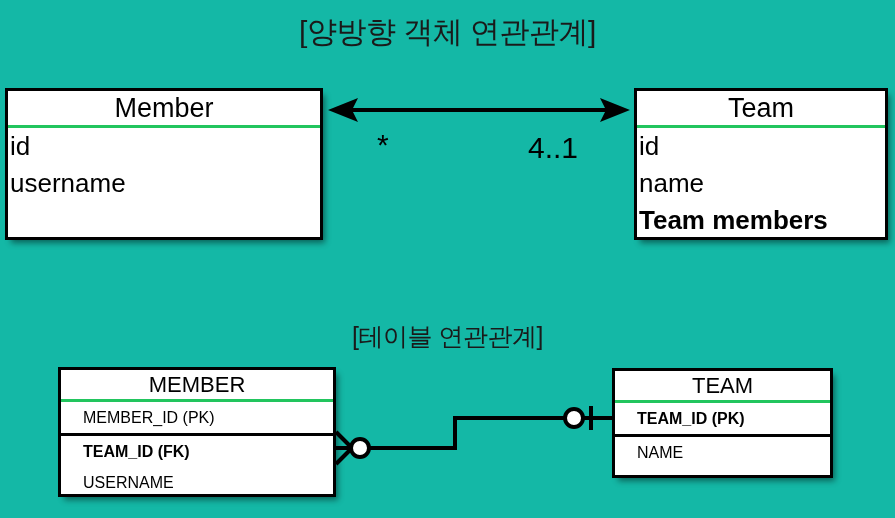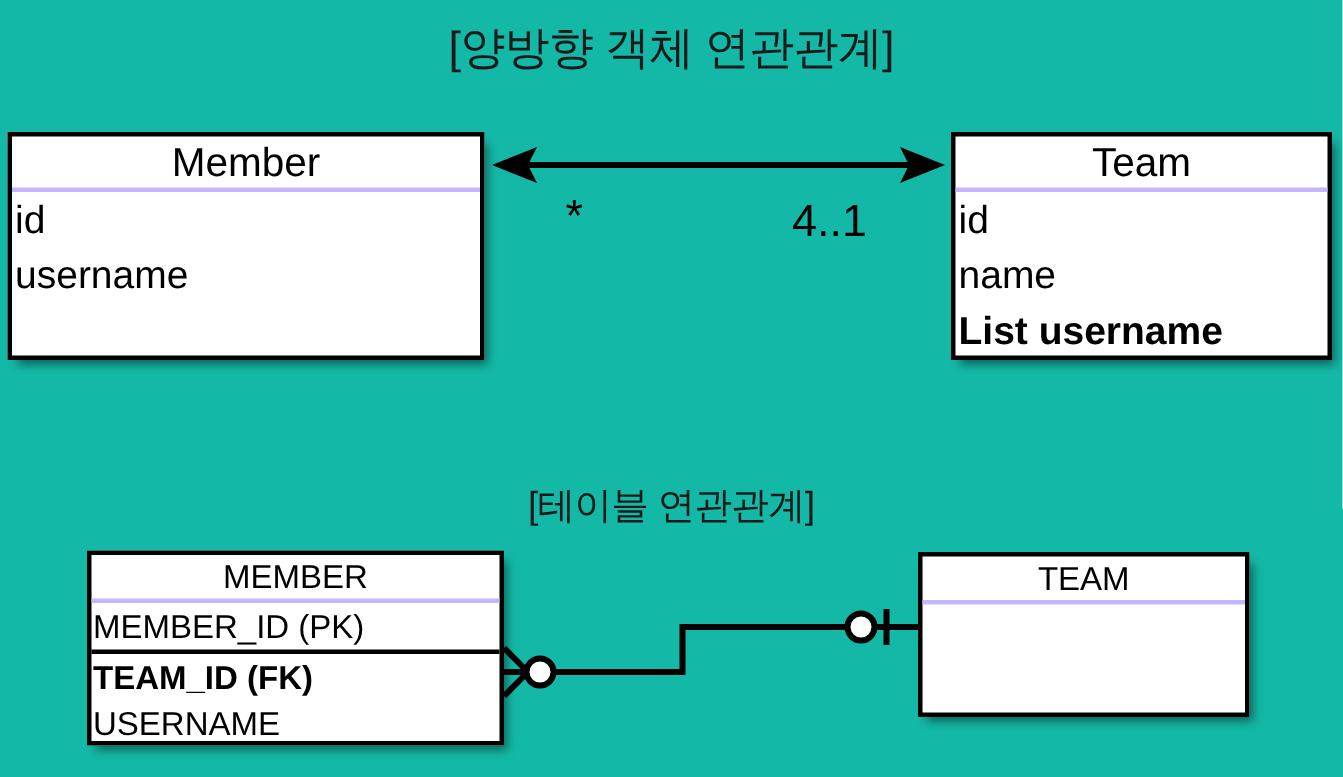--- a/index.html
+++ b/index.html
@@ -39,21 +39,21 @@
   .uml-box, .erd-box {
     position: absolute;
     background: #ffffff;
     border: 3px solid #000000;
     box-sizing: border-box;
     box-shadow: 4px 5px 6px -2px rgba(0,0,0,0.45);
   }
   .box-header {
     text-align: center;
     color: #000000;
-    border-bottom: 3px solid #c4b5fd;
+    border-bottom: 3px solid #22c55e;
     box-sizing: border-box;
     white-space: nowrap;
     overflow: hidden;
   }
   .box-body {
     box-sizing: border-box;
     padding: 0;
   }
   .attr-row {
     color: #000000;
@@ -77,23 +77,23 @@
 
   
   .erd-box { border-width: 3px; }
   .erd-box .box-header {
     height: 32px;
     line-height: 29px;
     font-size: 22px;
     font-weight: 400;
   }
   .erd-box .attr-row {
-    font-size: 22px;
+    font-size: 16px;
     line-height: 31px;
-    padding-left: 1px;
+    padding-left: 22px;
   }
   .erd-box .attr-row.sep-below { border-bottom: 3px solid #000000; }
 
   
   .mult-label {
     position: absolute;
     color: #000000;
     white-space: nowrap;
   }
 
@@ -119,40 +119,44 @@
       <div class="attr-row">id</div>
       <div class="attr-row">username</div>
     </div>
   </div>
 
   <div class="uml-box" id="team-class-box" style="left:634px; top:88px; width:254px; height:152px;">
     <div class="box-header">Team</div>
     <div class="box-body">
       <div class="attr-row">id</div>
       <div class="attr-row">name</div>
-      <div class="attr-row bold">List username</div>
+      <div class="attr-row bold">Team members</div>
     </div>
   </div>
 
   <div class="mult-label" id="mult-left" style="left:377px; top:128px; font-size:30px;">*</div>
   <div class="mult-label" id="mult-right" style="left:528px; top:131px; font-size:30px;">4..1</div>
 
   <div class="section-title" id="title-table-assoc">[테이블 연관관계]</div>
 
   <div class="erd-box" id="member-table-box" style="left:58px; top:367px; width:278px; height:130px;">
     <div class="box-header">MEMBER</div>
     <div class="box-body">
       <div class="attr-row sep-below">MEMBER_ID (PK)</div>
       <div class="attr-row bold">TEAM_ID (FK)</div>
       <div class="attr-row">USERNAME</div>
     </div>
   </div>
 
   <div class="erd-box" id="team-table-box" style="left:612px; top:368px; width:221px; height:110px;">
     <div class="box-header">TEAM</div>
+    <div class="box-body">
+      <div class="attr-row bold sep-below">TEAM_ID (PK)</div>
+      <div class="attr-row">NAME</div>
+    </div>
   </div>
 
   <svg class="overlay" viewBox="0 0 895 518">
 
     <g>
       <line x1="340" y1="110" x2="618" y2="110" stroke="#000000" stroke-width="4"></line>
 
       <polygon points="328,110 358,98 352,110 358,122" fill="#000000"></polygon>
 
       <polygon points="630,110 600,98 606,110 600,122" fill="#000000"></polygon>

